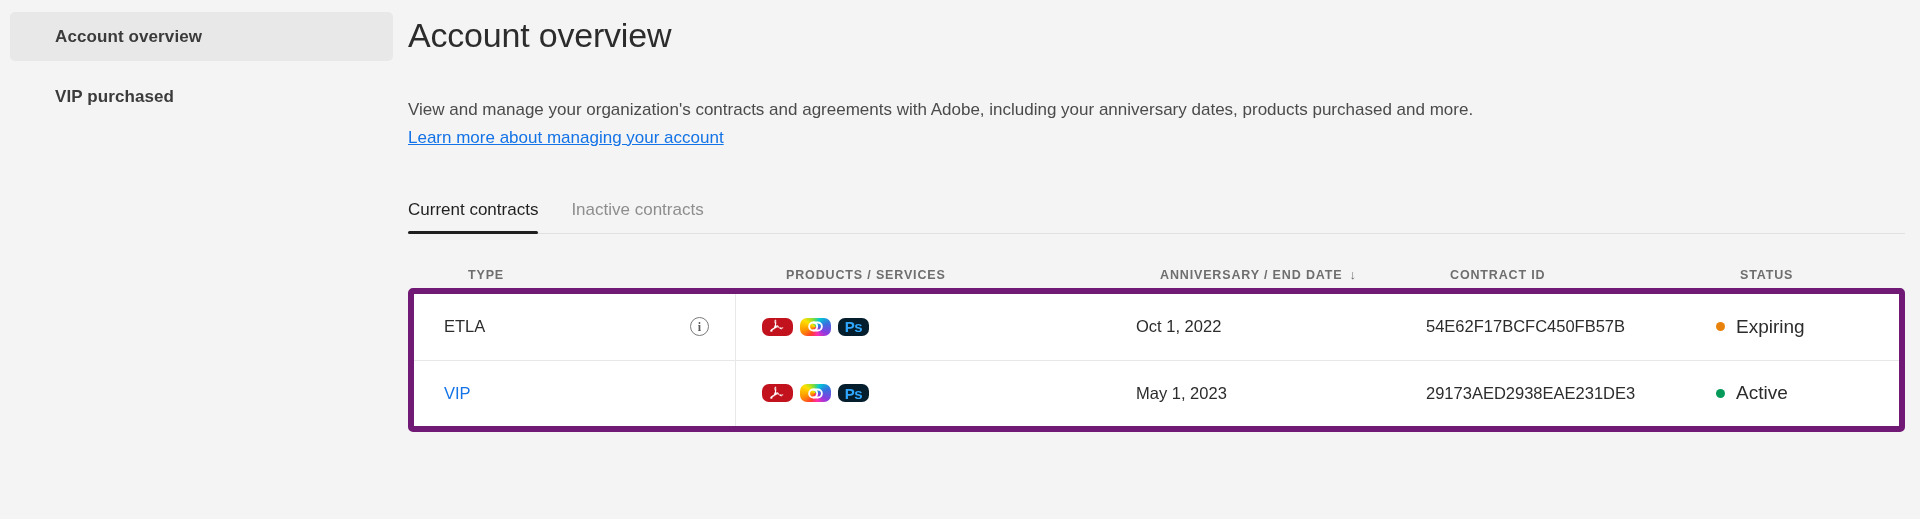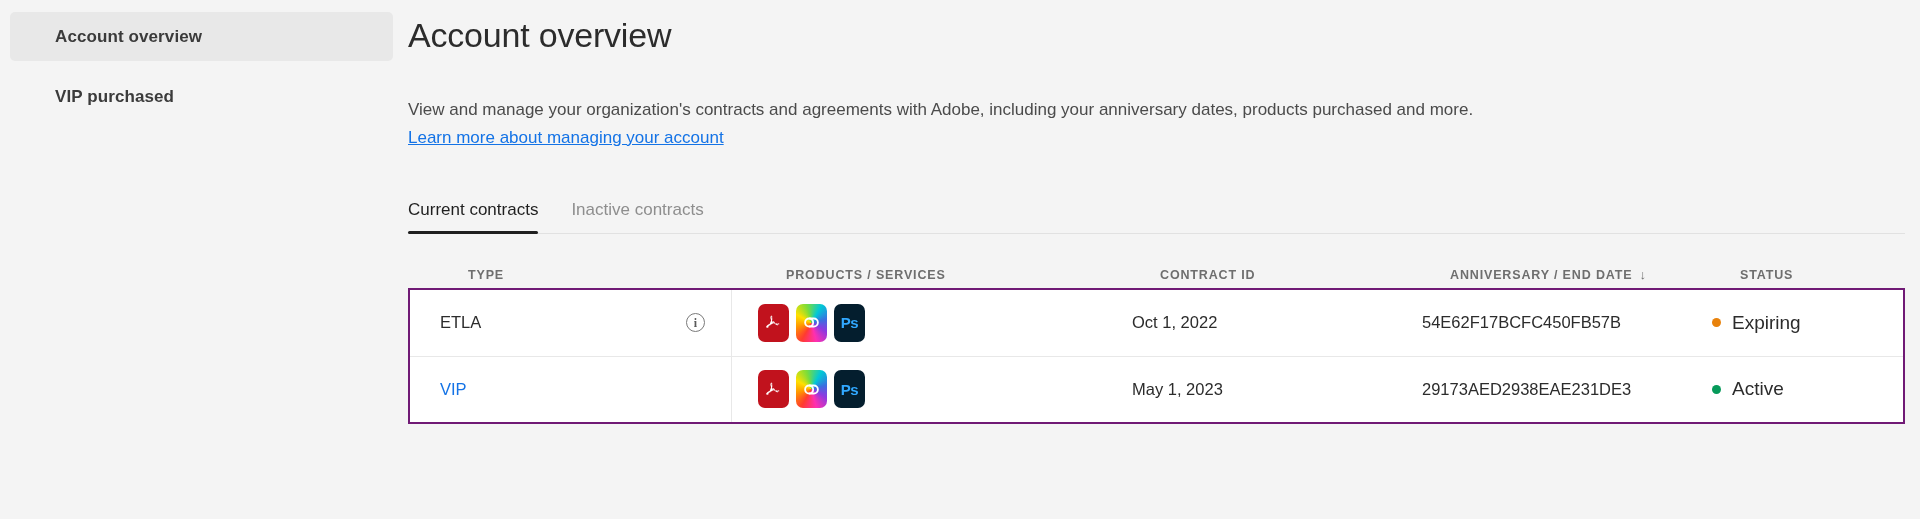--- a/index.html
+++ b/index.html
@@ -133,22 +133,22 @@
   }
   .sort-arrow {
     margin-left: 7px;
     font-size: 13px;
     color: #6e6e6e;
     line-height: 1;
   }
 
   .tbody {
     background: #ffffff;
-    border: 2px solid #701a75;
-    border-radius: 0;
+    border: 6px solid #701a75;
+    border-radius: 5px;
     overflow: hidden;
   }
   .row {
     display: flex;
     align-items: center;
     height: 66px;
     box-sizing: border-box;
     position: relative;
     background: #ffffff;
   }
@@ -198,21 +198,21 @@
     color: #5a5a5a;
     cursor: pointer;
     box-sizing: border-box;
     line-height: 1;
   }
 
   
   .app-icons { display: flex; align-items: center; gap: 7px; }
   .app-icon {
     width: 31px;
-    height: 38px;
+    height: 18px;
     border-radius: 7px;
     display: flex;
     align-items: center;
     justify-content: center;
     cursor: pointer;
     overflow: hidden;
     position: relative;
   }
   .app-acrobat { background: #c1121d; }
   .app-cc {
@@ -270,25 +270,25 @@
         <span>Inactive contracts</span>
       </div>
     </div>
 
     
     <div class="table-wrap">
 
       <div class="thead">
         <div class="th c-type">TYPE</div>
         <div class="th c-prod">PRODUCTS / SERVICES</div>
-        <div class="th c-contract">CONTRACT ID</div>
         <div class="th c-anniv">
           <span>ANNIVERSARY / END DATE</span>
           <span class="sort-arrow">↓</span>
         </div>
+        <div class="th c-contract">CONTRACT ID</div>
         <div class="th c-status">STATUS</div>
       </div>
 
       <div class="tbody">
 
         <div class="row">
           <div class="c-type bordered">
             <span class="cell-text">ETLA</span>
             <span class="info-icon">i</span>
           </div>

